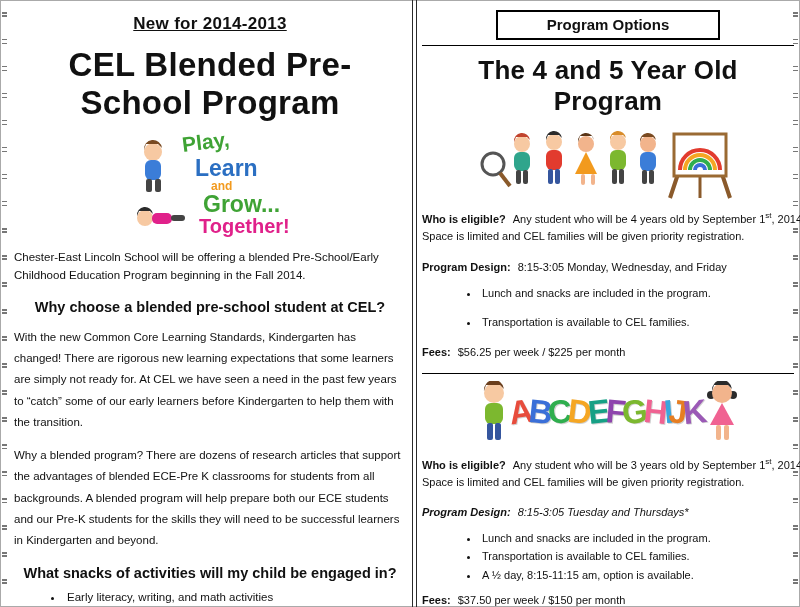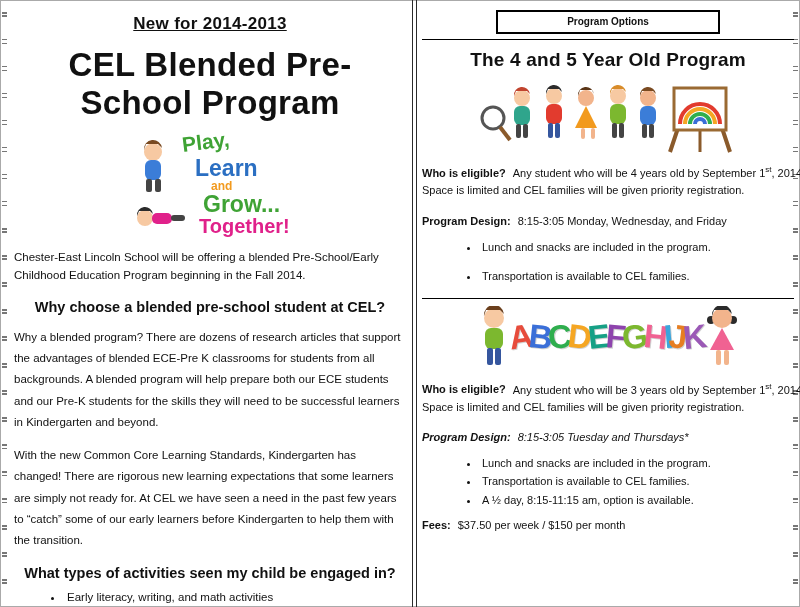--- a/index.html
+++ b/index.html
@@ -57,27 +57,27 @@
   .intro { margin-top: 10px; font-size: 11.5px; line-height: 1.6; }
   .sec-heading { font-size: 14.5px; font-weight: bold; text-align: center; margin-top: 14px; }
   .para { margin-top: 12px; font-size: 11.5px; line-height: 1.85; }
   ul.bullets-l { margin-top: 8px; padding-left: 50px; }
   ul.bullets-l li { font-size: 11.5px; margin-bottom: 8px; line-height: 1.45; padding-left: 3px; }
 
   
   .right-col { position: absolute; left: 422px; top: 10px; width: 372px; }
   .options-box {
     width: 224px; margin: 0 auto; border: 2px solid #000;
-    font-size: 10px; font-weight: bold; text-align: center; padding: 4px 0 5px;
+    font-size: 15px; font-weight: bold; text-align: center; padding: 4px 0 5px;
     background: #fff;
   }
   .rule { border: none; border-top: 1px solid #000; height: 0; width: 100%; }
   .rule-1 { margin-top: 5px; }
   .rule-2 { margin-top: 12px; }
-  .prog-title { font-size: 19px; font-weight: bold; text-align: center; margin-top: 9px; letter-spacing: 0.2px; }
+  .prog-title { font-size: 26px; font-weight: bold; text-align: center; margin-top: 9px; letter-spacing: 0.2px; }
   .prog-title-2 { margin-top: 8px; }
   .clipart-wrap { text-align: center; margin-top: 5px; height: 78px; }
   .rtext { font-size: 11px; line-height: 1.55; }
   .elig { margin-top: 10px; }
   .elig-line1 { white-space: nowrap; display: block; }
   .elig-2 { margin-top: 10px; }
   .label { font-weight: bold; margin-right: 7px; }
   sup { font-size: 8px; vertical-align: super; }
   .design { margin-top: 14px; }
   .design-2 { margin-top: 13px; font-style: italic; }
@@ -145,24 +145,24 @@
       <text x="80" y="50" class="lw-learn">Learn</text>
       <text x="96" y="64" class="lw-and">and</text>
       <text x="88" y="86" class="lw-grow">Grow...</text>
       <text x="84" y="107" class="lw-together">Together!</text>
     </svg>
   </div>
 
   <p class="intro">Chester-East Lincoln School will be offering a blended Pre-School/Early Childhood Education Program beginning in the Fall 2014.</p>
 
   <div class="sec-heading">Why choose a blended pre-school student at CEL?</div>
+  <p class="para">With the new Common Core Learning Standards, Kindergarten has changed!  There are rigorous new learning expectations that some learners are simply not ready for.  At CEL we have seen a need in the past few years to “catch” some of our early learners before Kindergarten to help them with the transition.</p>
   <p class="para">Why a blended program? There are dozens of research articles that support the advantages of blended ECE-Pre K classrooms for students from all backgrounds.  A blended program will help prepare both our ECE students and our Pre-K students for the skills they will need to be successful learners in Kindergarten and beyond.</p>
-  <p class="para">With the new Common Core Learning Standards, Kindergarten has changed!  There are rigorous new learning expectations that some learners are simply not ready for.  At CEL we have seen a need in the past few years to “catch” some of our early learners before Kindergarten to help them with the transition.</p>
-
-  <div class="sec-heading">What types of activities seen my child be engaged in?</div>
+
+  <div class="sec-heading">What snacks of activities will my child be engaged in?</div>
   <ul class="bullets-l">
     <li>Early literacy, writing, and math activities</li>
     <li>Art, Music, and Physical Education activities</li>
 
   </ul>
 </div>
 
 <div class="right-col">
 
   <div class="options-box">Program Options</div>
@@ -237,20 +237,23 @@
 
   <p class="rtext design">
     <span class="label">Program Design:</span><span>8:15-3:05 Monday, Wednesday, and Friday</span>
   </p>
 
   <ul class="bullets-r gap-loose">
     <li>Lunch and snacks are included in the program.</li>
     <li>Transportation is available to CEL families.</li>
   </ul>
 
+  <p class="rtext fees">
+    <span class="label">Fees:</span><span>$56.25 per week / $225 per month</span>
+  </p>
 
   <div class="rule rule-2"></div>
 
 
   <div class="abc-row">
     <svg width="34" height="62" viewBox="0 0 34 62">
       <circle cx="17" cy="12" r="10" fill="#f7c9a2"></circle>
       <path d="M7 10 a10 10 0 0 1 20 -2 l-4 -4 -14 0 z" fill="#6b3f1d"></path>
       <rect x="8" y="22" width="18" height="21" rx="6" fill="#7cb82f"></rect>
       <rect x="10" y="42" width="6" height="17" rx="2" fill="#35569e"></rect>

